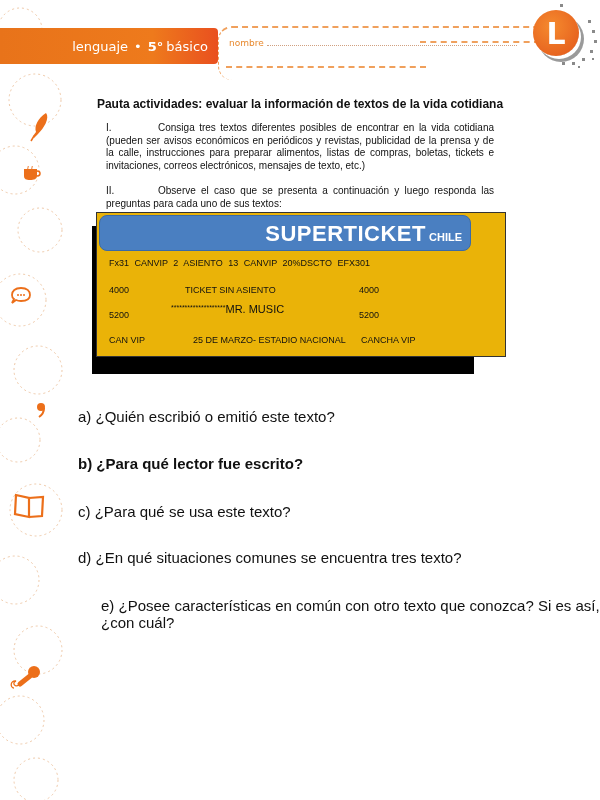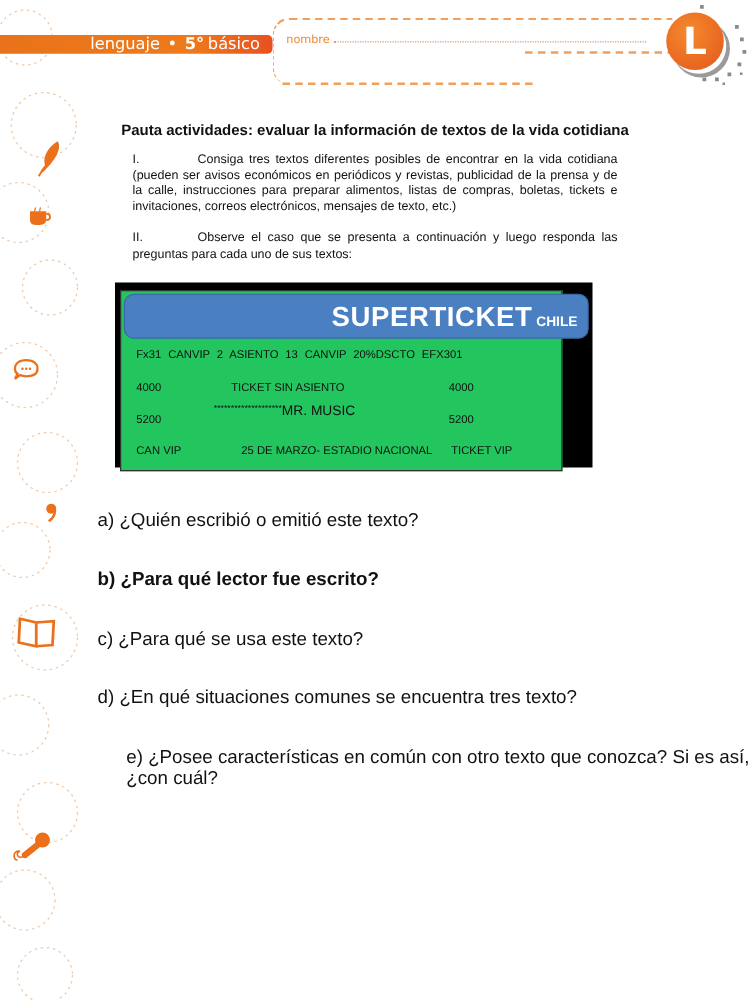--- a/index.html
+++ b/index.html
@@ -5,31 +5,31 @@
   * { box-sizing: border-box; margin: 0; padding: 0; }
   html, body { width: 600px; height: 800px; background: #ffffff; overflow: hidden; }
   body { position: relative; font-family: "Liberation Sans", sans-serif; color: #111; }
 
   
   .deco-strip { position: absolute; left: 0; top: 0; width: 70px; height: 800px; overflow: hidden; }
   .deco-strip svg { position: absolute; left: 0; top: 0; }
 
   
   .subject-banner {
-    position: absolute; left: 0; top: 28px; width: 218px; height: 15px;
+    position: absolute; left: 0; top: 28px; width: 218px; height: 36px;
     background: linear-gradient(90deg, #e8731a 0%, #ee7a1c 70%, #e9501f 100%);
     border-radius: 0 4px 4px 0;
     color: #fff; font-family: "DejaVu Sans", sans-serif; font-size: 13px;
     display: flex; align-items: center; justify-content: flex-end; padding-right: 10px;
   }
   .subject-banner .sep { margin: 0 6px; }
   .subject-banner .grade { font-weight: bold; margin-right: 3px; }
 
   .name-box {
-    position: absolute; left: 218px; top: 14px; width: 320px; height: 54px;
+    position: absolute; left: 218px; top: 26px; width: 320px; height: 54px;
     border-top: 2px dashed #f0a05c; border-left: 1px dashed #f0a05c;
     border-radius: 14px 0 0 14px;
   }
   .name-box .row { position: absolute; left: 10px; font-family: "DejaVu Sans", sans-serif; font-size: 9px; color: #e8892e; }
   .name-box .row1 { top: 10px; width: 300px; }
   .name-box .row2 { top: 32px; width: 300px; }
   .dots { display: inline-block; border-bottom: 1px dotted #d0a080; height: 8px; vertical-align: baseline; }
   .fecha-label { font-weight: bold; color: #e07a20; margin-left: 6px; }
   .name-box-lower {
     position: absolute; left: 420px; top: 41px; width: 120px; height: 0;
@@ -56,22 +56,22 @@
   .para .num { display: inline-block; width: 52px; }
   .para1 { top: 122px; }
   .para2 { top: 185px; }
 
   
   .ticket-shadow {
     position: absolute; left: 92px; top: 226px; width: 382px; height: 148px;
     background: #000;
   }
   .ticket {
-    position: absolute; left: 96px; top: 232px; width: 354px; height: 145px;
-    background: #22c55e; border: 1px solid #333;
+    position: absolute; left: 96px; top: 212px; width: 410px; height: 145px;
+    background: #eab308; border: 1px solid #333;
   }
   .ticket-header {
     position: absolute; left: 2px; top: 2px; width: 372px; height: 36px;
     background: #4a7fc1; border-radius: 8px; border: 1px solid #3a6aa8;
     color: #fff; text-align: right; padding-right: 8px;
   }
   .ticket-brand { font-size: 22px; font-weight: bold; line-height: 36px; letter-spacing: 0.5px; }
   .ticket-country { font-size: 11px; font-weight: bold; margin-left: 3px; }
   .tk { position: absolute; font-size: 9px; color: #111; white-space: nowrap; }
   .tk-line1 { left: 12px; top: 45px; word-spacing: 3px; text-align: center; }
@@ -202,21 +202,21 @@
   <div class="tk tk-price1-l">4000</div>
   <div class="tk tk-seat">TICKET SIN ASIENTO</div>
   <div class="tk tk-price1-r">4000</div>
   <div class="tk tk-artist">
     <span class="stars">********************</span><span>MR. MUSIC</span>
   </div>
   <div class="tk tk-price2-l">5200</div>
   <div class="tk tk-price2-r">5200</div>
   <div class="tk tk-zone-l">CAN VIP</div>
   <div class="tk tk-event">25 DE MARZO- ESTADIO NACIONAL</div>
-  <div class="tk tk-zone-r">TICKET VIP</div>
+  <div class="tk tk-zone-r">CANCHA VIP</div>
 </div>
 
 <div class="question q-a">
   <span>a)</span>
   <span>¿Quién escribió o emitió este texto?</span>
 </div>
 <div class="question q-b">
   <span>b)</span>
   <span>¿Para qué lector fue escrito?</span>
 </div>

